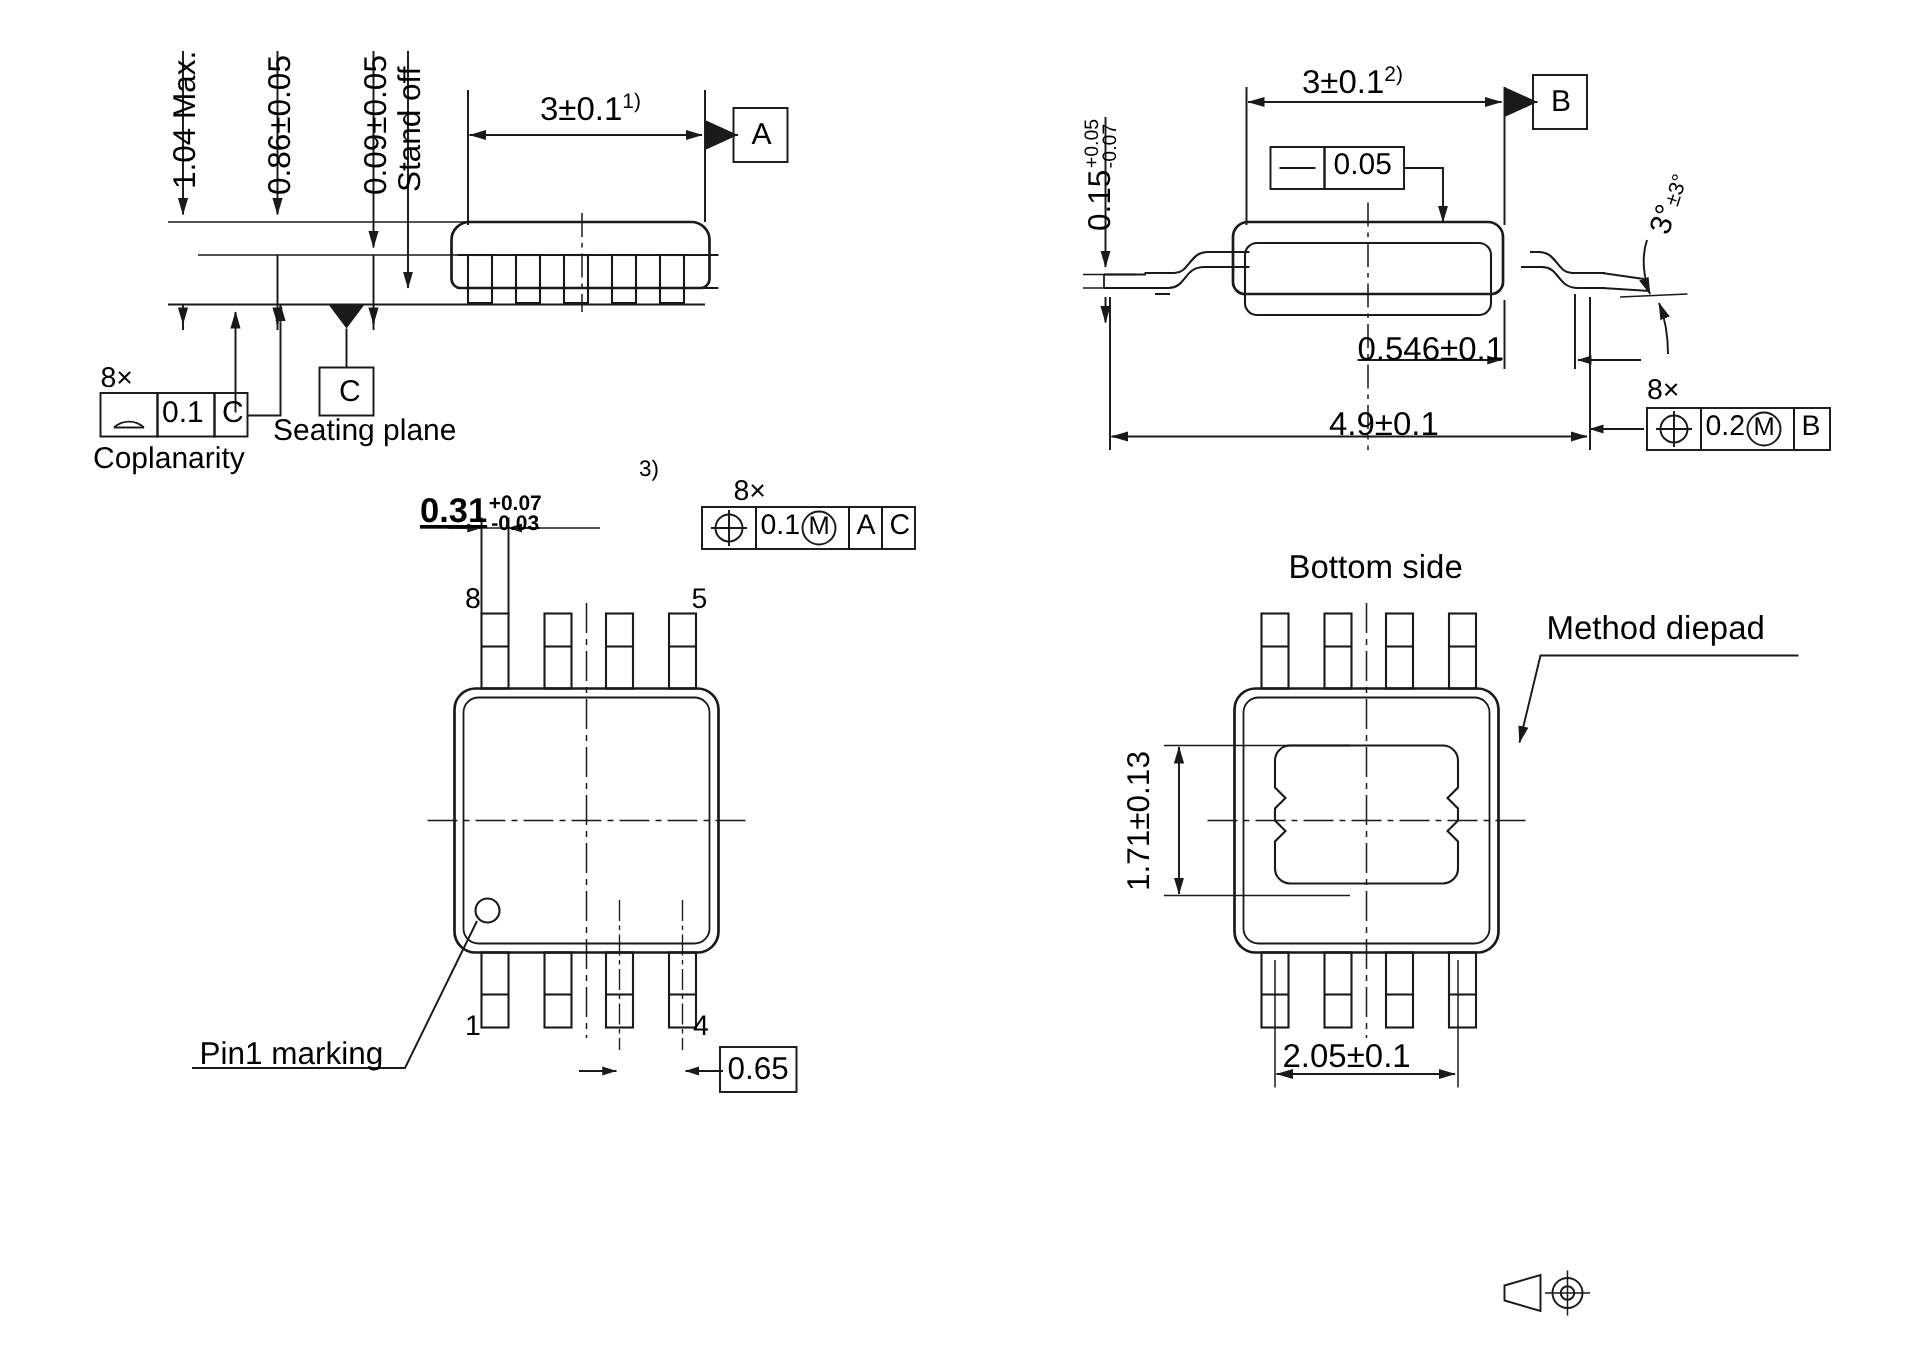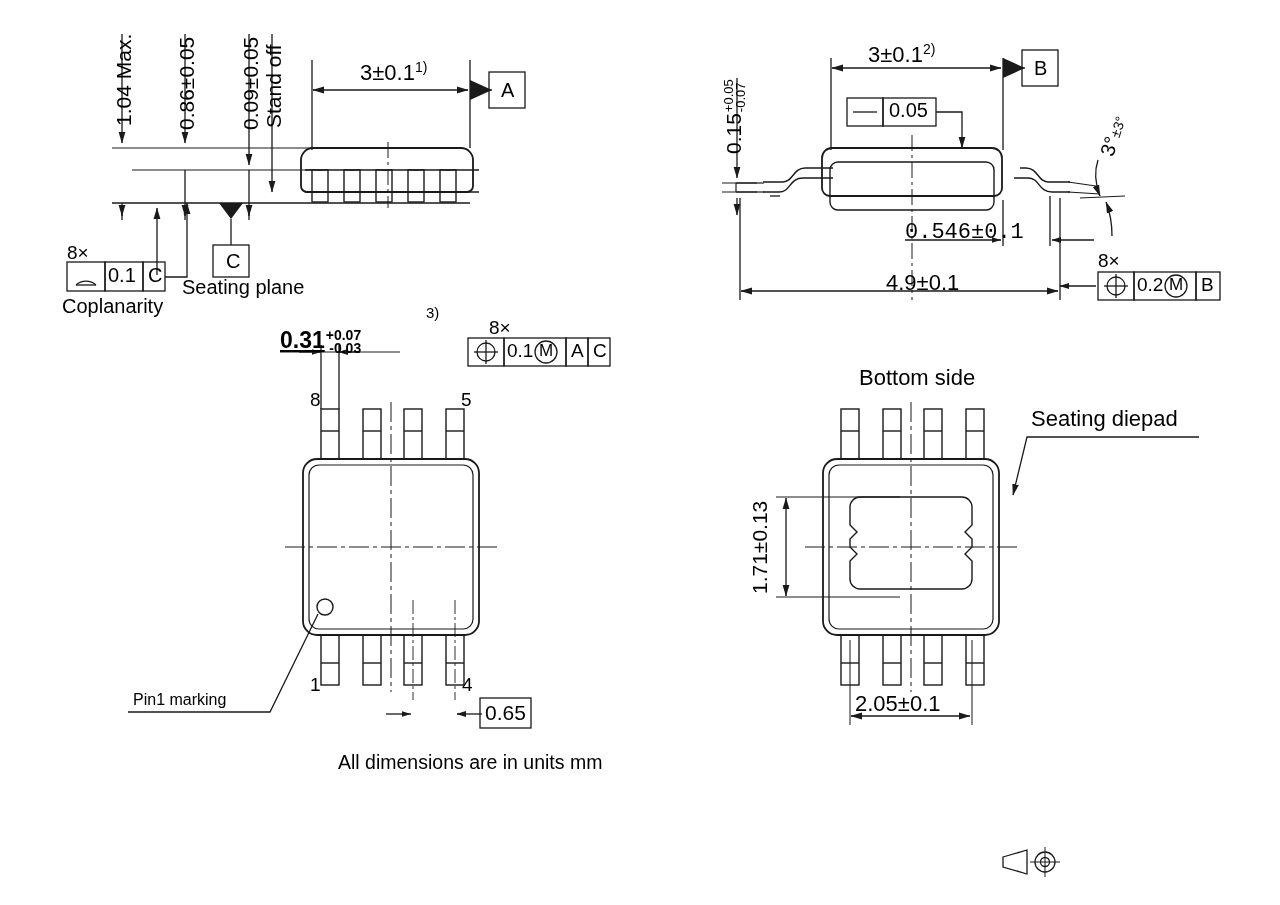--- a/index.html
+++ b/index.html
@@ -337,64 +337,63 @@
 
 <div class="lbl" style="left:889px;top:100px;font-size:20px;">0.05</div>
 
 <div style="position:absolute;left:722px;top:82px;transform-origin:0 0;transform:rotate(-90deg) translate(-72px,0);white-space:nowrap;font-size:21px;">
   <span>0.15</span><span style="display:inline-block;vertical-align:middle;font-size:13px;line-height:12px;text-align:left;margin-left:1px;">
     <span style="display:block;">+0.05</span>
     <span style="display:block;">-0.07</span>
   </span>
 </div>
 
-<div class="lbl" style="left:905px;top:222px;font-size:22px;font-family:Liberation Mono, monospace;">0.546±0.1</div>
+<div class="lbl" style="left:905px;top:222px;font-size:22px;">0.546±0.1</div>
 
 <div class="lbl" style="left:886px;top:272px;font-size:22px;">4.9±0.1</div>
 
 <div style="position:absolute;left:1096px;top:152px;transform-origin:0 0;transform:rotate(-72deg);white-space:nowrap;font-size:20px;">
   <span>3°</span><span style="font-size:14px;margin-left:1px;">±3°</span>
 </div>
 
 <div class="lbl" style="left:1098px;top:251px;font-size:19px;">8×</div>
 
 <div class="lbl" style="left:1137px;top:275px;font-size:19px;">0.2</div>
 
 <div class="lbl" style="left:1169px;top:276px;font-size:17px;">M</div>
 
 <div class="lbl" style="left:1201px;top:275px;font-size:19px;">B</div>
 
 <div style="position:absolute;left:280px;top:327px;white-space:nowrap;font-size:23px;font-weight:600;text-decoration:underline;">
-  <span>0.31</span><span style="display:inline-block;vertical-align:middle;font-size:14px;line-height:13px;text-align:right;margin-left:1px;">
+  <span>0.31</span><span style="display:inline-block;vertical-align:middle;font-size:14px;line-height:13px;text-align:center;margin-left:1px;">
     <span style="display:block;">+0.07</span>
     <span style="display:block;">-0.03</span>
   </span>
 </div>
 <div class="lbl" style="left:426px;top:305px;font-size:15px;">3)</div>
 
 <div class="lbl" style="left:489px;top:318px;font-size:19px;">8×</div>
 <div class="lbl" style="left:507px;top:341px;font-size:19px;">0.1</div>
 <div class="lbl" style="left:539px;top:342px;font-size:17px;">M</div>
 <div class="lbl" style="left:571px;top:341px;font-size:19px;">A</div>
 <div class="lbl" style="left:593px;top:341px;font-size:19px;">C</div>
 
 <div class="lbl" style="left:310px;top:390px;font-size:19px;">8</div>
 <div class="lbl" style="left:461px;top:390px;font-size:19px;">5</div>
 <div class="lbl" style="left:310px;top:675px;font-size:19px;">1</div>
 <div class="lbl" style="left:462px;top:675px;font-size:19px;">4</div>
 
 <div class="lbl" style="left:485px;top:702px;font-size:21px;">0.65</div>
 
-<div class="lbl" style="left:133px;top:692px;font-size:16px;">Pin1 marking</div>
+<div class="lbl" style="left:133px;top:692px;font-size:21px;">Pin1 marking</div>
 
 <div class="lbl" style="left:859px;top:367px;font-size:22px;">Bottom side</div>
 
-<div class="lbl" style="left:1031px;top:408px;font-size:22px;">Seating diepad</div>
+<div class="lbl" style="left:1031px;top:408px;font-size:22px;">Method diepad</div>
 
 <div style="position:absolute;left:748px;top:484px;transform-origin:0 0;transform:rotate(-90deg) translate(-110px,0);white-space:nowrap;font-size:21px;">1.71±0.13</div>
 
 <div class="lbl" style="left:855px;top:693px;font-size:22px;">2.05±0.1</div>
 
 <div class="notes">
-  <div>All dimensions are in units mm</div>
 </div>
 
 </div>
 
 </body></html>

